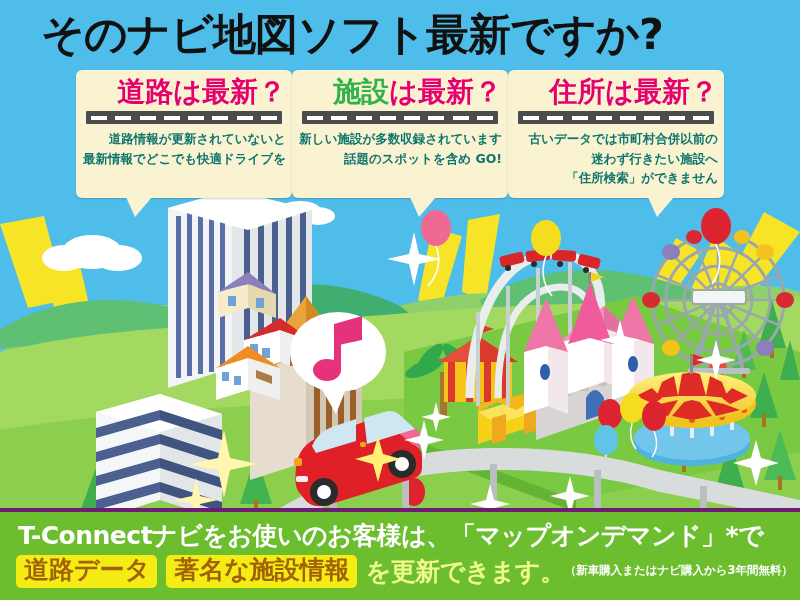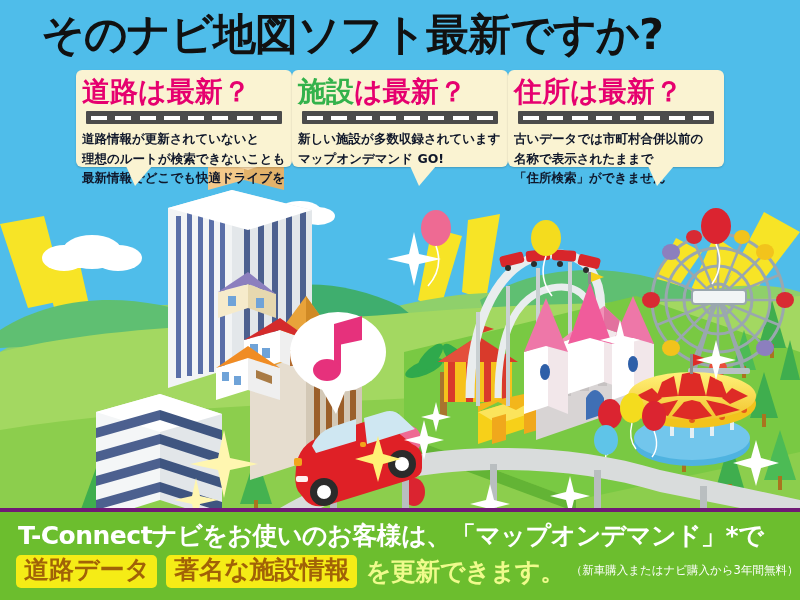--- a/index.html
+++ b/index.html
@@ -18,25 +18,25 @@
     display:flex; align-items:center; justify-content:center;
   }
   .headline {
     font-size:43px; font-weight:bold; color:#111; letter-spacing:-1px;
     white-space:nowrap; line-height:1;
   }
 
   
   .callouts { position:absolute; left:0; top:70px; width:800px; height:135px; z-index:40; }
   .callout {
-    position:absolute; top:0; width:216px; height:97px;
+    position:absolute; top:0; width:216px; height:128px;
     background:#FAF3D2; border-radius:6px;
     box-shadow:0 1px 2px rgba(0,0,0,.18);
     padding:7px 6px 16px 6px;
-    text-align:left;
+    text-align:right;
   }
   .callout.c1 { left:76px; }
   .callout.c2 { left:292px; }
   .callout.c3 { left:508px; }
   .callout .tail {
     position:absolute; bottom:-19px; width:0; height:0;
     border-left:9px solid transparent; border-right:17px solid transparent;
     border-top:20px solid #FAF3D2;
   }
   .callout.c1 .tail { left:50px; }
@@ -49,21 +49,21 @@
   .co-title .blk   { color:#E6006F; }
 
   .road-rule {
     width:196px; height:13px; margin:4px auto 5px auto;
     background:#4B4B4B; border-radius:1px;
     display:flex; align-items:center; justify-content:space-between;
     padding:0 5px;
   }
   .road-rule i { display:block; width:16px; height:4px; background:#fff; }
 
-  .co-body { font-size:12.5px; font-weight:bold; color:#0f172a; line-height:1.55; }
+  .co-body { font-size:12.5px; font-weight:bold; color:#0f766e; line-height:1.55; }
   .co-body div { white-space:nowrap; }
 
   
   .scene { position:absolute; left:0; top:0; width:800px; height:600px; z-index:5; }
 
   
   .banner {
     position:absolute; left:0; bottom:0; width:800px; height:92px;
     background:#6CBE2E; z-index:50;
     border-top:4px solid #701a75;
@@ -75,21 +75,21 @@
   }
   .banner .line2 {
     display:flex; align-items:center; padding-left:16px; margin-top:4px;
     white-space:nowrap;
   }
   .chip {
     background:#F5EC16; color:#a16207; font-weight:bold; font-size:25px;
     border-radius:5px; padding:1px 7px 3px 8px; margin-right:9px; line-height:1.15;
   }
   .l2-text { color:#EFFB8C; font-size:25px; font-weight:bold; letter-spacing:-.5px; }
-  .fineprint { color:#FFFFFF; font-size:11.5px; font-weight:normal; margin-left:6px; padding-bottom:3px;text-align:center; }
+  .fineprint { color:#FFFFFF; font-size:11.5px; font-weight:bold; padding-bottom:3px;text-align:center; }
 </style>
 </head>
 <body>
 
 <div id="stage">
 
   <svg class="scene" viewBox="0 0 800 600" preserveAspectRatio="none">
     <defs>
       <linearGradient id="domeG" x1="0" y1="0" x2="0" y2="1">
         <stop offset="0%" stop-color="#FFF27A"></stop>
@@ -544,21 +544,20 @@
           <i></i>
           <i></i>
           <i></i>
           <i></i>
           <i></i>
           <i></i>
           <i></i>
       </div>
       <div class="co-body">
         <div>道路情報が更新されていないと</div>
-        <div>理想のルートが検索できないことも</div>
         <div>最新情報でどこでも快適ドライブを</div>
       </div>
       <div class="tail"></div>
     </div>
 
     <div class="callout c2">
       <div class="co-title">
         <span class="green">施設</span><span class="pink">は最新？</span>
       </div>
       <div class="road-rule">
@@ -566,42 +565,42 @@
           <i></i>
           <i></i>
           <i></i>
           <i></i>
           <i></i>
           <i></i>
           <i></i>
       </div>
       <div class="co-body">
         <div>新しい施設が多数収録されています</div>
-        <div>マップオンデマンド GO!</div>
+        <div>話題のスポットを含め GO!</div>
       </div>
       <div class="tail"></div>
     </div>
 
     <div class="callout c3">
       <div class="co-title">
         <span class="pink">住所は最新？</span>
       </div>
       <div class="road-rule">
         <i></i>
           <i></i>
           <i></i>
           <i></i>
           <i></i>
           <i></i>
           <i></i>
           <i></i>
       </div>
       <div class="co-body">
         <div>古いデータでは市町村合併以前の</div>
-        <div>名称で表示されたままで</div>
+        <div>迷わず行きたい施設へ</div>
         <div>「住所検索」ができません</div>
       </div>
       <div class="tail"></div>
     </div>
   </div>
 
   <div class="banner">
     <div class="line1">T-Connectナビをお使いのお客様は、「マップオンデマンド」*で</div>
     <div class="line2">
       <span class="chip">道路データ</span>

